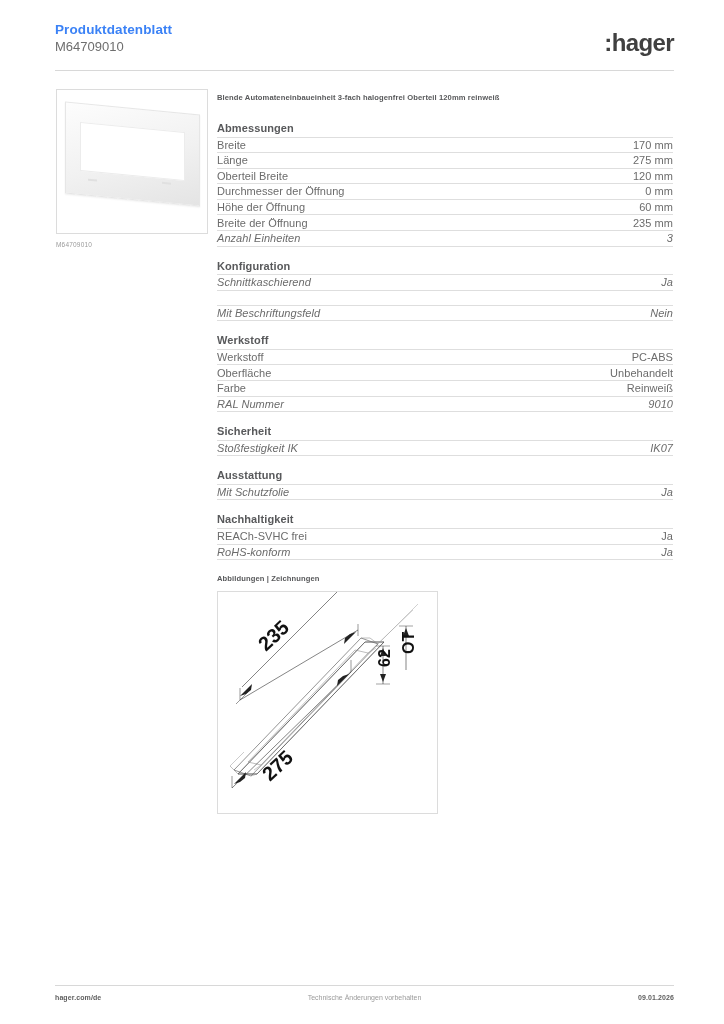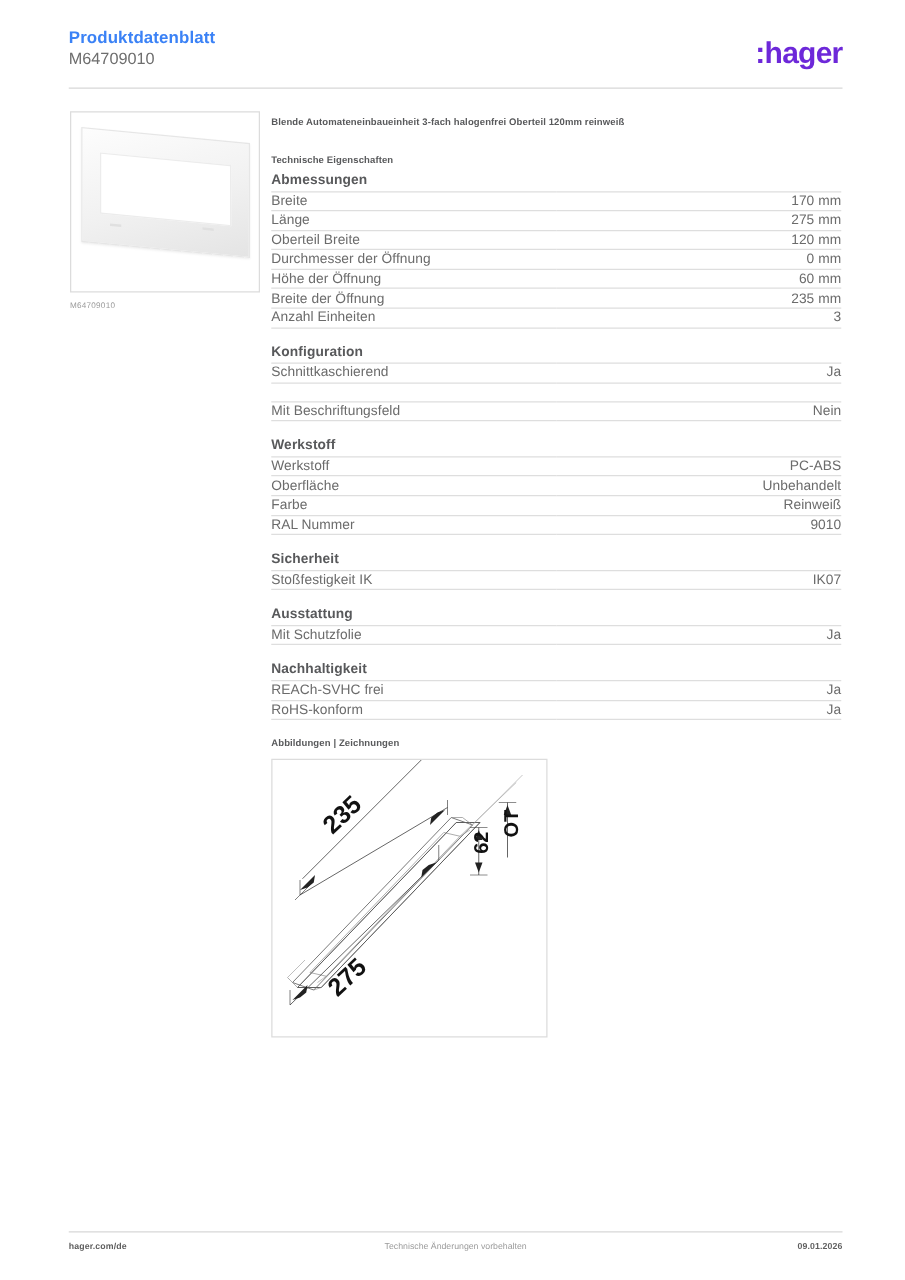--- a/index.html
+++ b/index.html
@@ -143,20 +143,21 @@
   table.spec {
     width: 100%;
     border-collapse: collapse;
     table-layout: fixed;
   }
   table.spec tr {
     border-top: 1px solid #dedede;
   }
   table.spec tr:last-child {
     border-bottom: 1px solid #dedede;
+    font-style: italic;
   }
   table.spec td {
     font-size: 11px;
     color: #6b6b6b;
     padding: 3.1px 0 3.1px 0;
     line-height: 8.4px;
     letter-spacing: 0.05px;
     vertical-align: middle;
   }
   table.spec td.val {
@@ -223,38 +224,37 @@
     color: #5e5e5e;
     letter-spacing: 0.1px;
   }
 </style>
 </head>
 <body>
 
 <div class="header">
   <div class="doc-title">Produktdatenblatt</div>
   <div class="doc-subtitle">M64709010</div>
-  <div class="logo" style="color: #6d28d9;">:hager</div>
+  <div class="logo" style="color: #404040;">:hager</div>
 </div>
 <div class="header-rule"></div>
 
 <div class="product-panel">
   <div class="bezel">
     <div class="bezel-hole"></div>
     <div class="bezel-tab" style="left:22px;bottom:14px;"></div>
     <div class="bezel-tab" style="right:28px;bottom:18px;"></div>
   </div>
 </div>
 <div class="product-caption">M64709010</div>
 
 <div class="content">
 
   <div class="product-name">Blende Automateneinbaueinheit 3-fach halogenfrei Oberteil 120mm reinweiß</div>
 
-  <div class="section-title">Technische Eigenschaften</div>
 
   <div class="group">
     <div class="group-title">Abmessungen</div>
     <table class="spec">
       <tbody>
           <tr>
         <td>Breite</td>
         <td class="val">170 mm</td>
       </tr>
       <tr>

